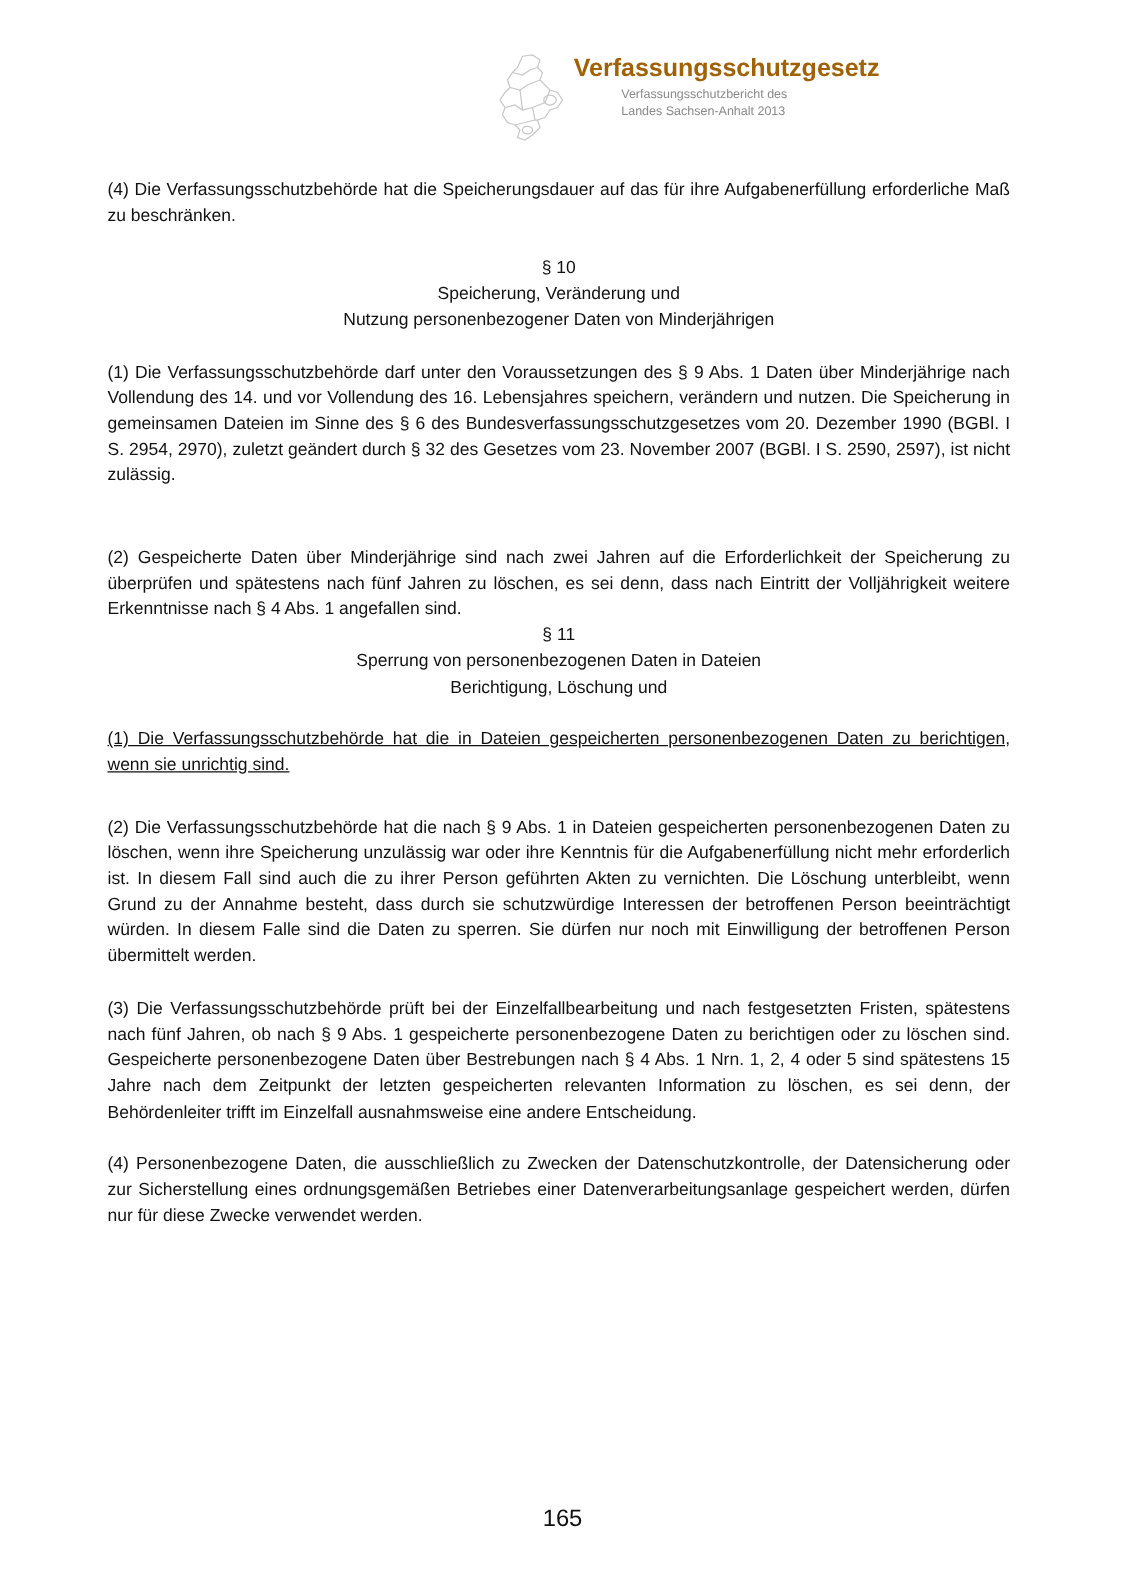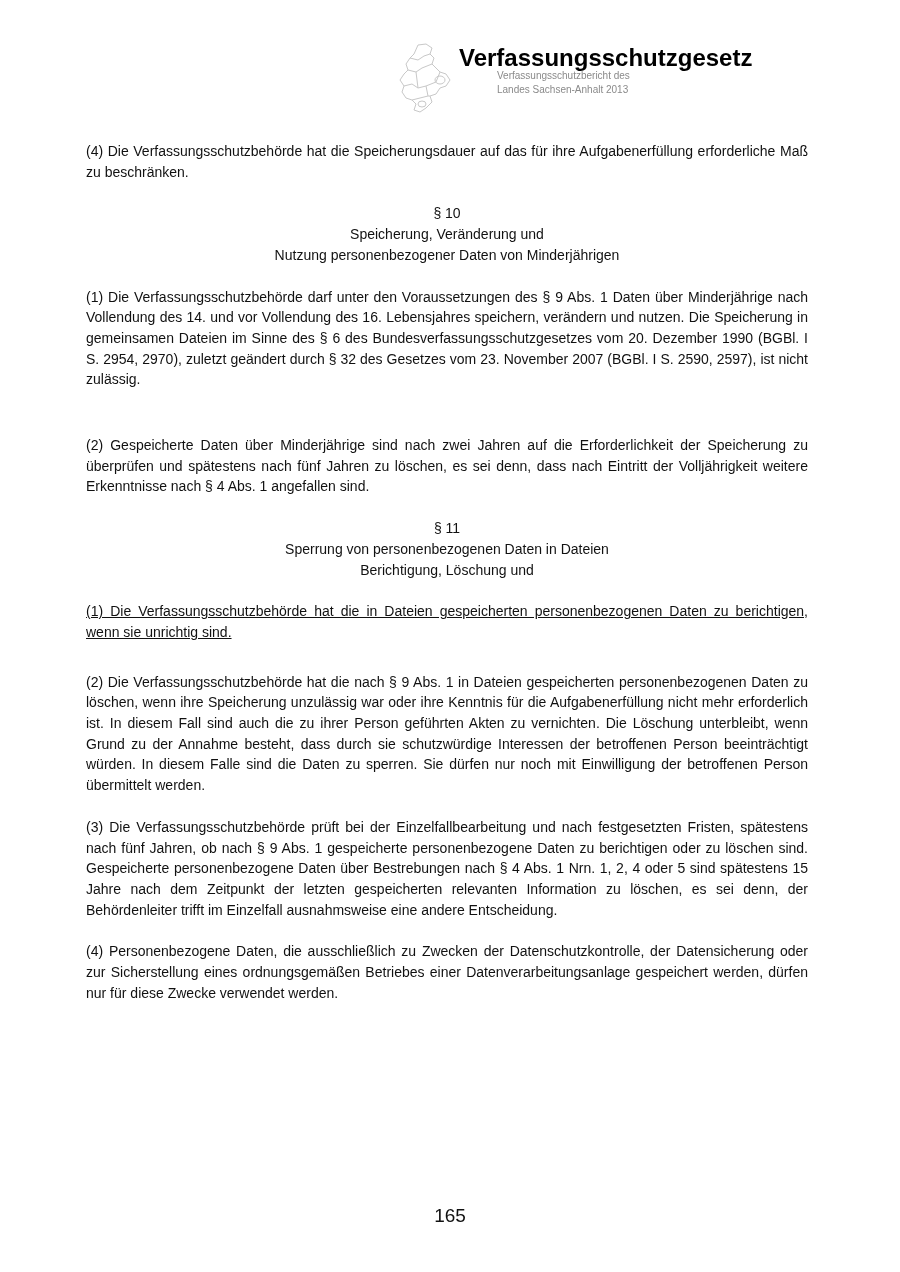--- a/index.html
+++ b/index.html
@@ -1,20 +1,20 @@
 <!DOCTYPE html>
 <html><head>
 <meta charset="utf-8">
 <style>
   html, body { margin:0; padding:0; background:#ffffff; }
   body { width:900px; height:1272px; position:relative; overflow:hidden;
          font-family:"Liberation Sans", sans-serif; color:#111; }
   .header { position:absolute; left:396px; top:42px; width:340px; height:75px; }
   .logo { position:absolute; left:0; top:0; width:60px; height:72px; }
-  .h-title { position:absolute; left:63px; top:2px; font-size:24px; font-weight:bold; color:#000000; white-space:nowrap; }
+  .h-title { position:absolute; left:63px; top:2px; font-size:20px; font-weight:bold; color:#a16207; white-space:nowrap; }
   .h-sub { position:absolute; left:63px; top:27px; font-size:10px; color:#8a8a8a; line-height:14px; white-space:nowrap;margin-left:38px; }
   .content { position:absolute; left:86px; top:141px; width:722px; font-size:14px; line-height:20.7px; }
   p.para { margin:0; text-align:justify; hyphens:manual; }
   .heading { text-align:center; font-weight:normal; margin:0; line-height:20.7px; }
   .page-num { position:absolute; left:0; width:900px; top:1205px; text-align:center; font-size:19px; }
 </style>
 </head>
 <body>
 
 <div class="header">
@@ -42,21 +42,21 @@
   <p class="para">(4) Die Verfassungsschutzbehörde hat die Speicherungsdauer auf das für ihre Aufgaben­erfüllung erforderliche Maß zu beschränken.</p>
 
   <div style="margin-top:21px;">
     <div class="heading">§ 10</div>
     <div class="heading">Speicherung, Veränderung und</div>
     <div class="heading">Nutzung personenbezogener Daten von Minderjährigen</div>
     <p class="para" style="margin-top:21px;">(1) Die Verfassungsschutzbehörde darf unter den Voraussetzungen des § 9 Abs. 1 Daten über Minderjährige nach Vollendung des 14. und vor Vollendung des 16. Lebensjahres speichern, verändern und nutzen. Die Speicherung in gemeinsamen Dateien im Sinne des § 6 des Bundesverfassungsschutzgesetzes vom 20. Dezember 1990 (BGBl. I S. 2954, 2970), zuletzt geändert durch § 32 des Gesetzes vom 23. November 2007 (BGBl. I S. 2590, 2597), ist nicht zulässig.</p>
     <p class="para" style="margin-top:45px;">(2) Gespeicherte Daten über Minderjährige sind nach zwei Jahren auf die Erforderlichkeit der Speicherung zu überprüfen und spätestens nach fünf Jahren zu löschen, es sei denn, dass nach Eintritt der Volljährigkeit weitere Erkenntnisse nach § 4 Abs. 1 angefallen sind.</p>
   </div>
 
-  <div style="margin-top:21px;">
+  <div style="">
     <div class="heading">§ 11</div>
     <div class="heading">Sperrung von personenbezogenen Daten in Dateien</div>
     <div class="heading">Berichtigung, Löschung und</div>
     <p class="para" style="margin-top:21px;text-decoration:underline;">(1) Die Verfassungsschutzbehörde hat die in Dateien gespeicherten personenbezogenen Daten zu berichtigen, wenn sie unrichtig sind.</p>
     <p class="para" style="margin-top:29px;">(2) Die Verfassungsschutzbehörde hat die nach § 9 Abs. 1 in Dateien gespeicherten per­sonenbezogenen Daten zu löschen, wenn ihre Speicherung unzulässig war oder ihre Kenntnis für die Aufgabenerfüllung nicht mehr erforderlich ist. In diesem Fall sind auch die zu ihrer Person geführten Akten zu vernichten. Die Löschung unterbleibt, wenn Grund zu der Annahme besteht, dass durch sie schutzwürdige Interessen der betroffenen Person beeinträchtigt würden. In diesem Falle sind die Daten zu sperren. Sie dürfen nur noch mit Einwilligung der betroffenen Person übermittelt werden.</p>
     <p class="para" style="margin-top:21px;">(3) Die Verfassungsschutzbehörde prüft bei der Einzelfallbearbeitung und nach festge­setzten Fristen, spätestens nach fünf Jahren, ob nach § 9 Abs. 1 gespeicherte personen­bezogene Daten zu berichtigen oder zu löschen sind. Gespeicherte personenbezogene Daten über Bestrebungen nach § 4 Abs. 1 Nrn. 1, 2, 4 oder 5 sind spätestens 15 Jahre nach dem Zeitpunkt der letzten gespeicherten relevanten Information zu löschen, es sei denn, der Behördenleiter trifft im Einzelfall ausnahmsweise eine andere Entscheidung.</p>
     <p class="para" style="margin-top:21px;">(4) Personenbezogene Daten, die ausschließlich zu Zwecken der Datenschutzkontrolle, der Datensicherung oder zur Sicherstellung eines ordnungsgemäßen Betriebes einer Da­tenverarbeitungsanlage gespeichert werden, dürfen nur für diese Zwecke verwendet wer­den.</p>
   </div>
 </div>
 

